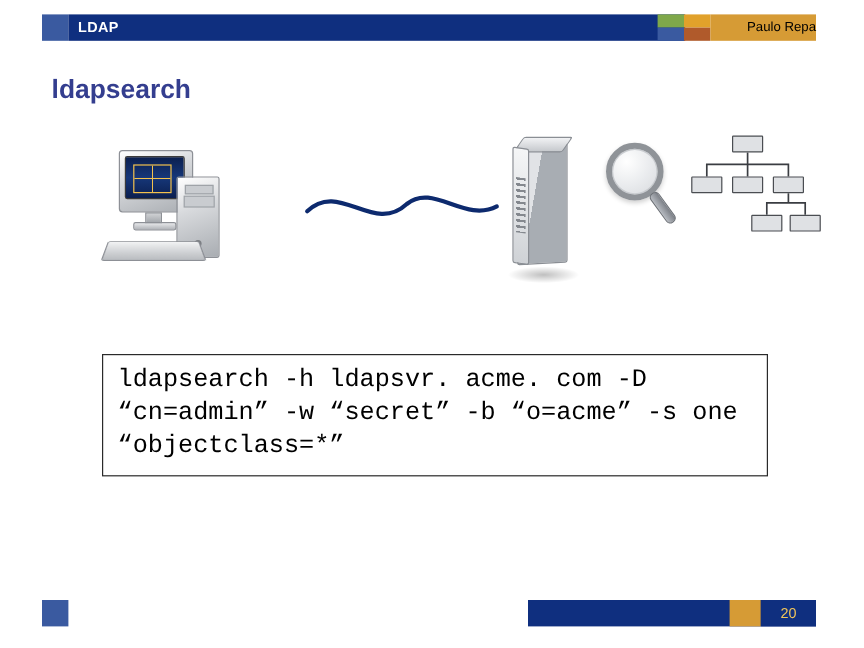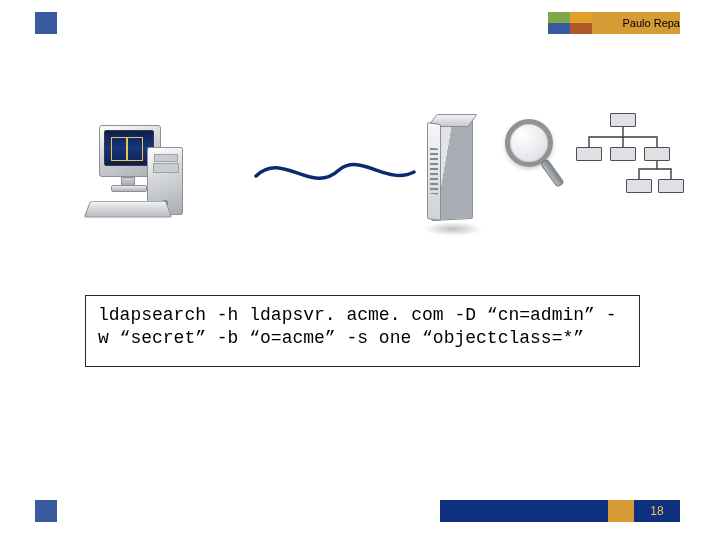--- a/index.html
+++ b/index.html
@@ -269,21 +269,21 @@
   .command-box {
     position: absolute;
     left: 85px;
     top: 295px;
     width: 555px;
     min-height: 72px;
     border: 1px solid #2a2a2a;
     background: #ffffff;
     padding: 8px 12px 10px 12px;
     font-family: "Courier New", Courier, monospace;
-    font-size: 18px;
+    font-size: 21px;
     line-height: 1.3;
     color: #000000;
     white-space: pre-wrap;
     word-break: break-word;
   }
   .footer {
     position: absolute;
     left: 35px;
     right: 40px;
     bottom: 18px;
@@ -318,29 +318,31 @@
     text-align: center;
   }
 </style>
 </head>
 <body>
 
 <div class="slide">
 
   <div class="header-bar">
     <div class="header-left-square"></div>
+    <div class="header-left-bar">LDAP</div>
     <div class="header-color-squares">
       <div class="sq-a"></div>
       <div class="sq-b"></div>
       <div class="sq-c"></div>
       <div class="sq-d"></div>
     </div>
     <div class="header-author">Paulo Repa</div>
   </div>
 
+  <div class="title">ldapsearch</div>
 
   <div class="illustration">
 
     <div class="computer">
       <div class="monitor-body"></div>
       <div class="monitor-screen"></div>
       <div class="monitor-stand"></div>
       <div class="monitor-base"></div>
       <div class="tower"></div>
       <div class="keyboard"></div>
@@ -383,16 +385,16 @@
     </div>
 
   </div>
 
   <div class="command-box">ldapsearch -h ldapsvr. acme. com -D “cn=admin” -w “secret” -b “o=acme” -s one “objectclass=*”</div>
 
   <div class="footer">
     <div class="footer-left-square"></div>
     <div class="footer-bar"></div>
     <div class="footer-bar-accent"></div>
-    <div class="footer-page">18</div>
+    <div class="footer-page">20</div>
   </div>
 
 </div>
 
 </body></html>

